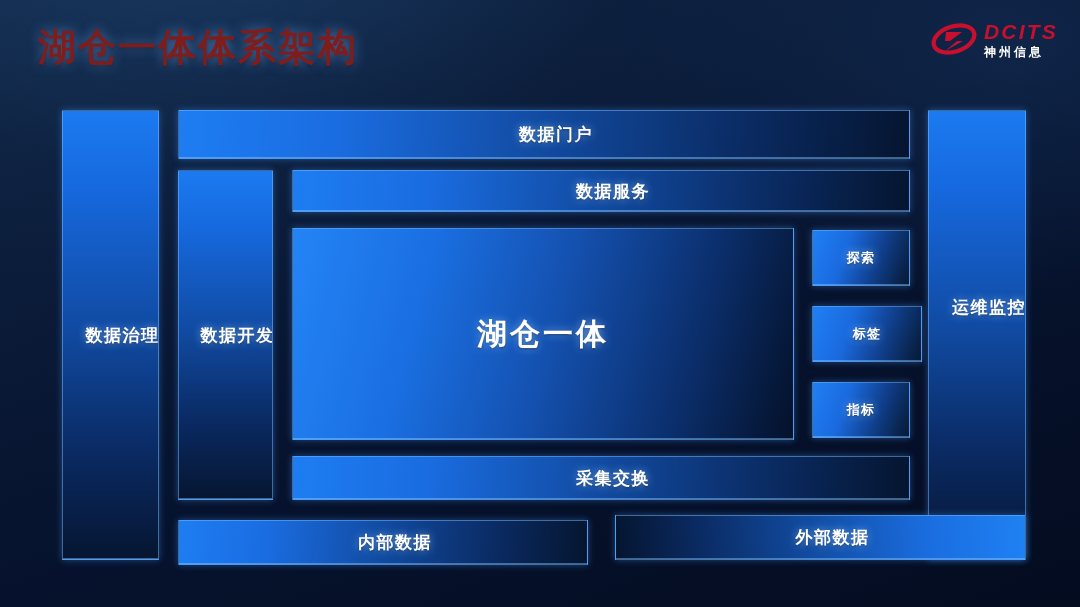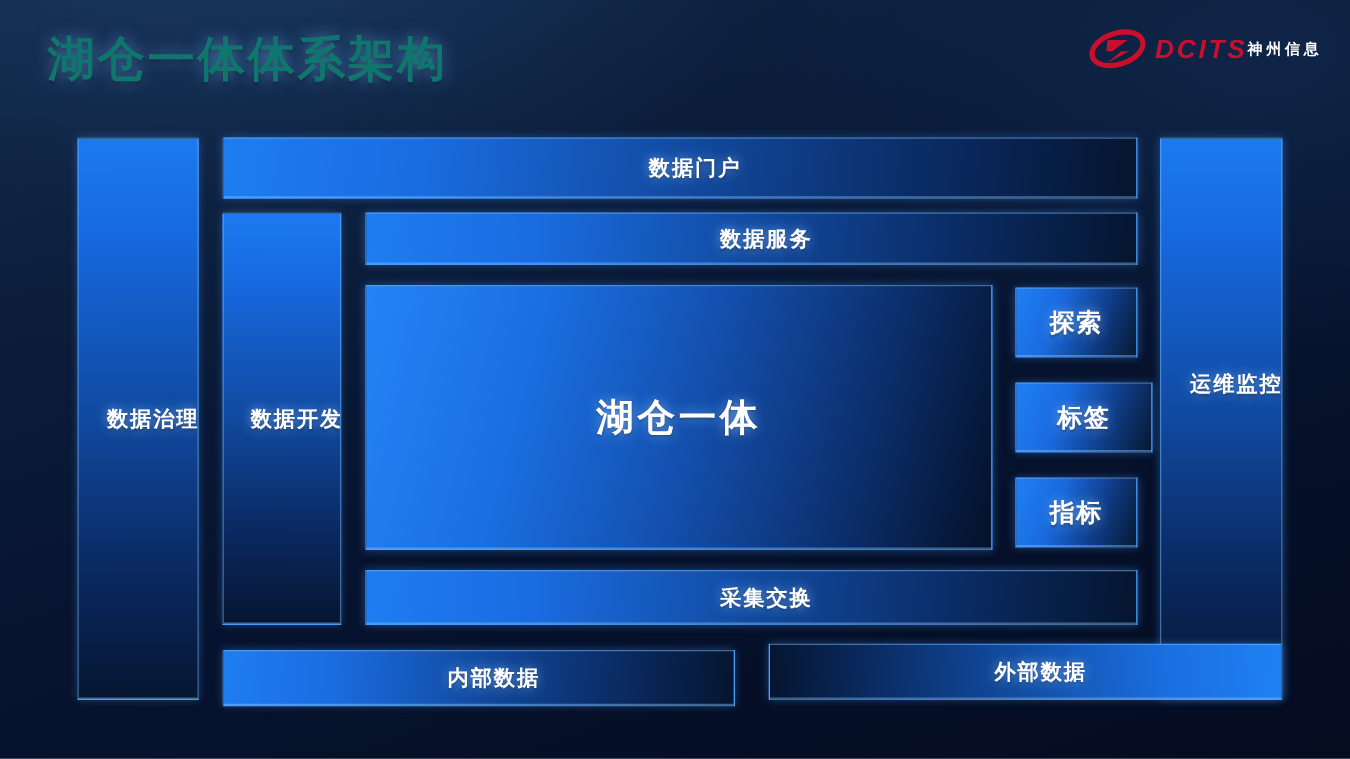--- a/index.html
+++ b/index.html
@@ -12,32 +12,32 @@
     position:relative;
     background:
       radial-gradient(ellipse 900px 520px at 18% -12%, rgba(28,62,104,0.78) 0%, rgba(16,38,70,0.30) 48%, rgba(6,16,41,0) 72%),
       radial-gradient(ellipse 780px 460px at 94% 8%, rgba(20,48,88,0.55) 0%, rgba(8,20,46,0.12) 55%, rgba(6,16,41,0) 78%),
       linear-gradient(160deg, #12294a 0%, #0c1e3c 22%, #071430 52%, #050f27 78%, #040c20 100%);
   }
 
   
   .slide-title {
     position:absolute; left:38px; top:22px;
-    font-size:38px; font-weight:bold; color:#0f766e;
+    font-size:38px; font-weight:bold; color:#7f1d1d;
     letter-spacing:2px;
     text-shadow:0 0 12px rgba(120,180,255,0.55), 0 2px 4px rgba(0,0,0,0.45);
     white-space:nowrap;
   }
 
   .logo {
     position:absolute; right:22px; top:20px;
     display:flex; align-items:center; gap:7px;
   }
   .logo-mark { width:46px; height:38px; flex:none; }
-  .logo-text { display:flex; line-height:1; }
+  .logo-text { display:flex; flex-direction:column; line-height:1; }
   .logo-en {
     font-size:21px; font-weight:bold; color:#c8102e;
     letter-spacing:2.2px; font-style:italic;
   }
   .logo-cn {
     font-size:12px; font-weight:bold; color:#ffffff;
     letter-spacing:3px; margin-top:4px;
   }
 
   
@@ -59,21 +59,21 @@
 
   
   .g-vert  { background:linear-gradient(180deg,#1c7af0 0%,#1668dd 18%,#10499f 50%,#0a2a63 76%,#061631 100%);text-align:right; }
   .g-horiz { background:linear-gradient(95deg,#1e7df2 0%,#1a6ce0 22%,#11489c 52%,#0a2a61 78%,#05152f 100%); }
   .g-diag  { background:linear-gradient(105deg,#2484f5 0%,#1a6fe2 26%,#1450ae 52%,#0b2e6b 78%,#041129 100%); }
   .g-small { background:linear-gradient(110deg,#1f80f3 0%,#1a6ade 34%,#103f8c 66%,#061932 100%); }
   .g-rev   { background:linear-gradient(265deg,#1f81f3 0%,#1a6ddf 24%,#114a9e 54%,#0a2a61 80%,#05152f 100%); }
 
   .fs-lg { font-size:30px; letter-spacing:3px; }
   .fs-md { font-size:17px; letter-spacing:1.5px;padding-left:24px; }
-  .fs-sm { font-size:20px; letter-spacing:1.2px; }
+  .fs-sm { font-size:13px; letter-spacing:1.2px; }
 
   .align-top { align-items:flex-start; padding-top:0; }
 </style>
 </head>
 <body>
 
 <div class="slide-title">湖仓一体体系架构</div>
 
 <div class="logo">
   <svg class="logo-mark" viewBox="0 0 46 38">

